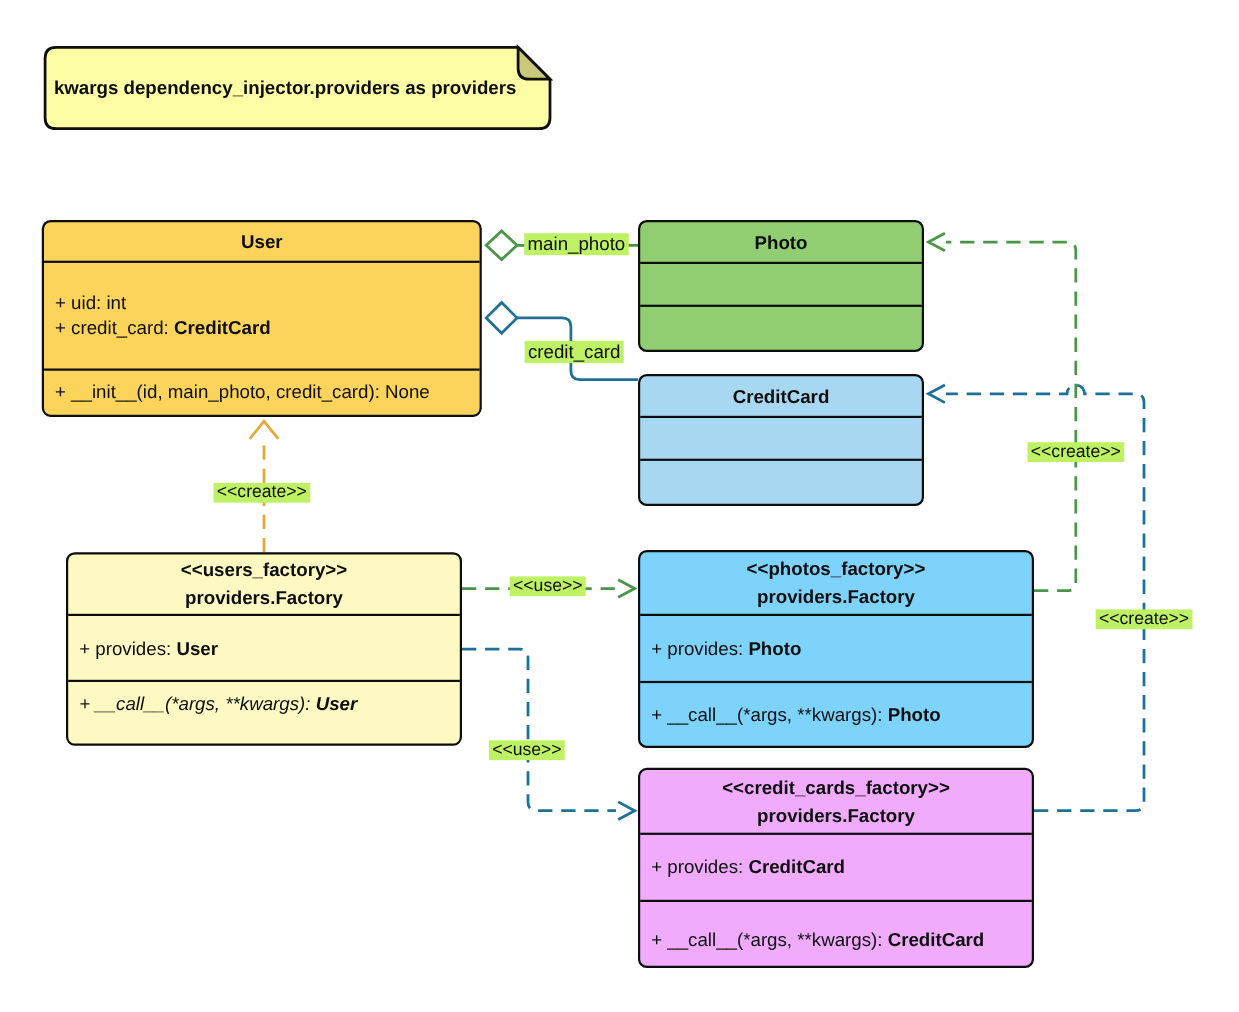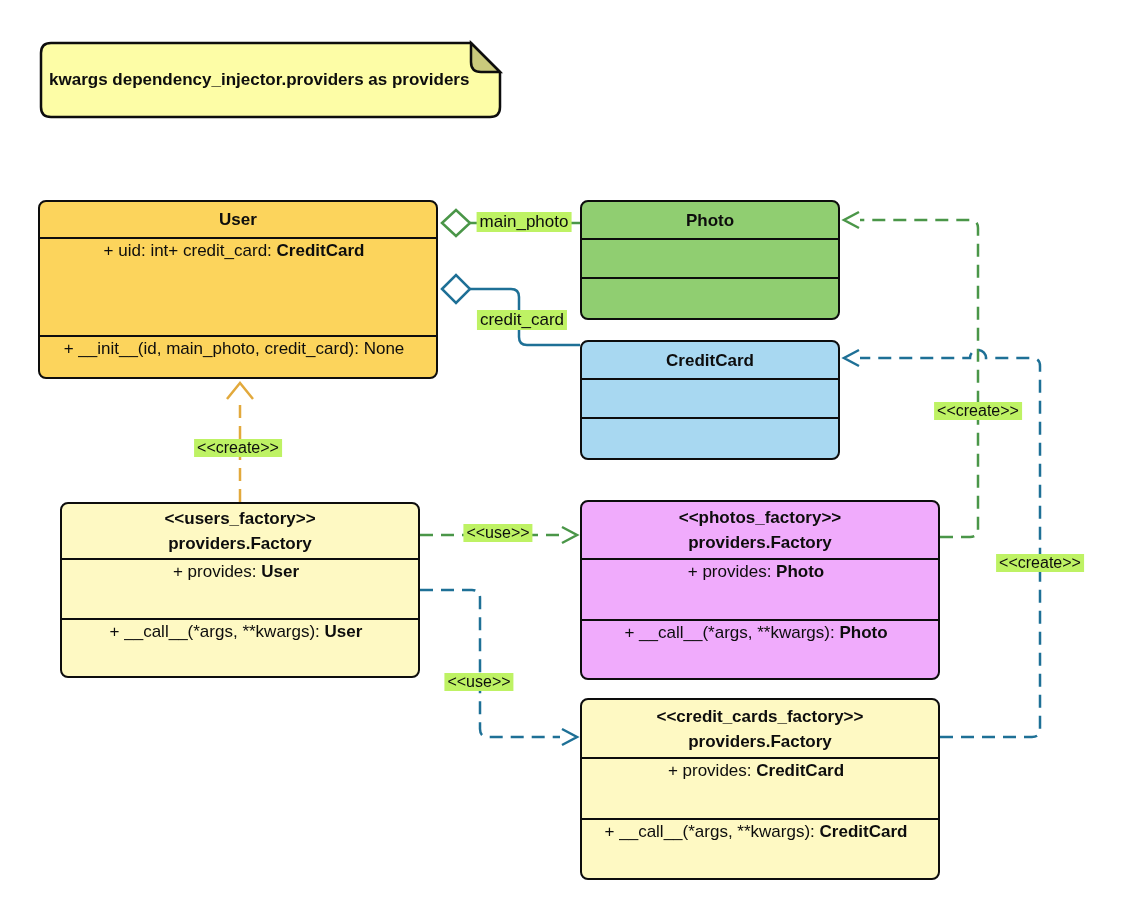--- a/index.html
+++ b/index.html
@@ -22,21 +22,21 @@
     position:absolute; z-index:2; box-sizing:border-box;
     border:2.5px solid #0d0d0d; border-radius:8px;
   }
   .uml-header {
     box-sizing:border-box; display:flex; flex-direction:column;
     align-items:center; justify-content:center;
     font-weight:bold; font-size:17px; line-height:25px; text-align:center;
   }
   .uml-compartment {
     box-sizing:border-box; border-top:2.5px solid #0d0d0d;
-    display:flex; flex-direction:row; justify-content:center;
+    display:flex; flex-direction:column; justify-content:center;
     padding-left:10px; padding-right:18px;
   }
   .member-line { font-size:17px; line-height:23px; white-space:nowrap; }
   .member-line .bold { font-weight:bold; }
 
   
   .edge-label {
     position:absolute; z-index:3; transform:translate(-50%,-50%);
     background:#bef264; padding:0 3px; font-size:16px; white-space:nowrap;
   }
@@ -123,39 +123,39 @@
   </div>
 
   <div class="uml-class" style="left: 60px; top: 502px; width: 360px; height: 176px; background: #fef9c3;">
     <div class="uml-header" style="height:54px;">
       <div>&lt;&lt;users_factory&gt;&gt;</div>
       <div>providers.Factory</div>
     </div>
     <div class="uml-compartment" style="height:60px;">
         <div class="member-line"><span>+ provides: </span><span class="bold">User</span></div>
       </div>
-    <div class="uml-compartment" style="height:40px;">
+    <div class="uml-compartment" style="height:40px;font-style:italic;">
         <div class="member-line"><span>+ __call__(*args, **kwargs): </span><span class="bold">User</span></div>
       </div>
   </div>
 
-  <div class="uml-class" style="left: 580px; top: 500px; width: 360px; height: 180px; background: #f0abfc;">
+  <div class="uml-class" style="left: 580px; top: 500px; width: 360px; height: 180px; background: #7dd3fc;">
     <div class="uml-header" style="height:56px;">
       <div>&lt;&lt;photos_factory&gt;&gt;</div>
       <div>providers.Factory</div>
     </div>
     <div class="uml-compartment" style="height:61px;">
         <div class="member-line"><span>+ provides: </span><span class="bold">Photo</span></div>
       </div>
     <div class="uml-compartment" style="height:58px;">
         <div class="member-line"><span>+ __call__(*args, **kwargs): </span><span class="bold">Photo</span></div>
       </div>
   </div>
 
-  <div class="uml-class" style="left: 580px; top: 698px; width: 360px; height: 182px; background: #fef9c3;">
+  <div class="uml-class" style="left: 580px; top: 698px; width: 360px; height: 182px; background: #f0abfc;">
     <div class="uml-header" style="height:57px;">
       <div>&lt;&lt;credit_cards_factory&gt;&gt;</div>
       <div>providers.Factory</div>
     </div>
     <div class="uml-compartment" style="height:61px;">
         <div class="member-line"><span>+ provides: </span><span class="bold">CreditCard</span></div>
       </div>
     <div class="uml-compartment" style="height:71px;">
         <div class="member-line"><span>+ __call__(*args, **kwargs): </span><span class="bold">CreditCard</span></div>
       </div>

